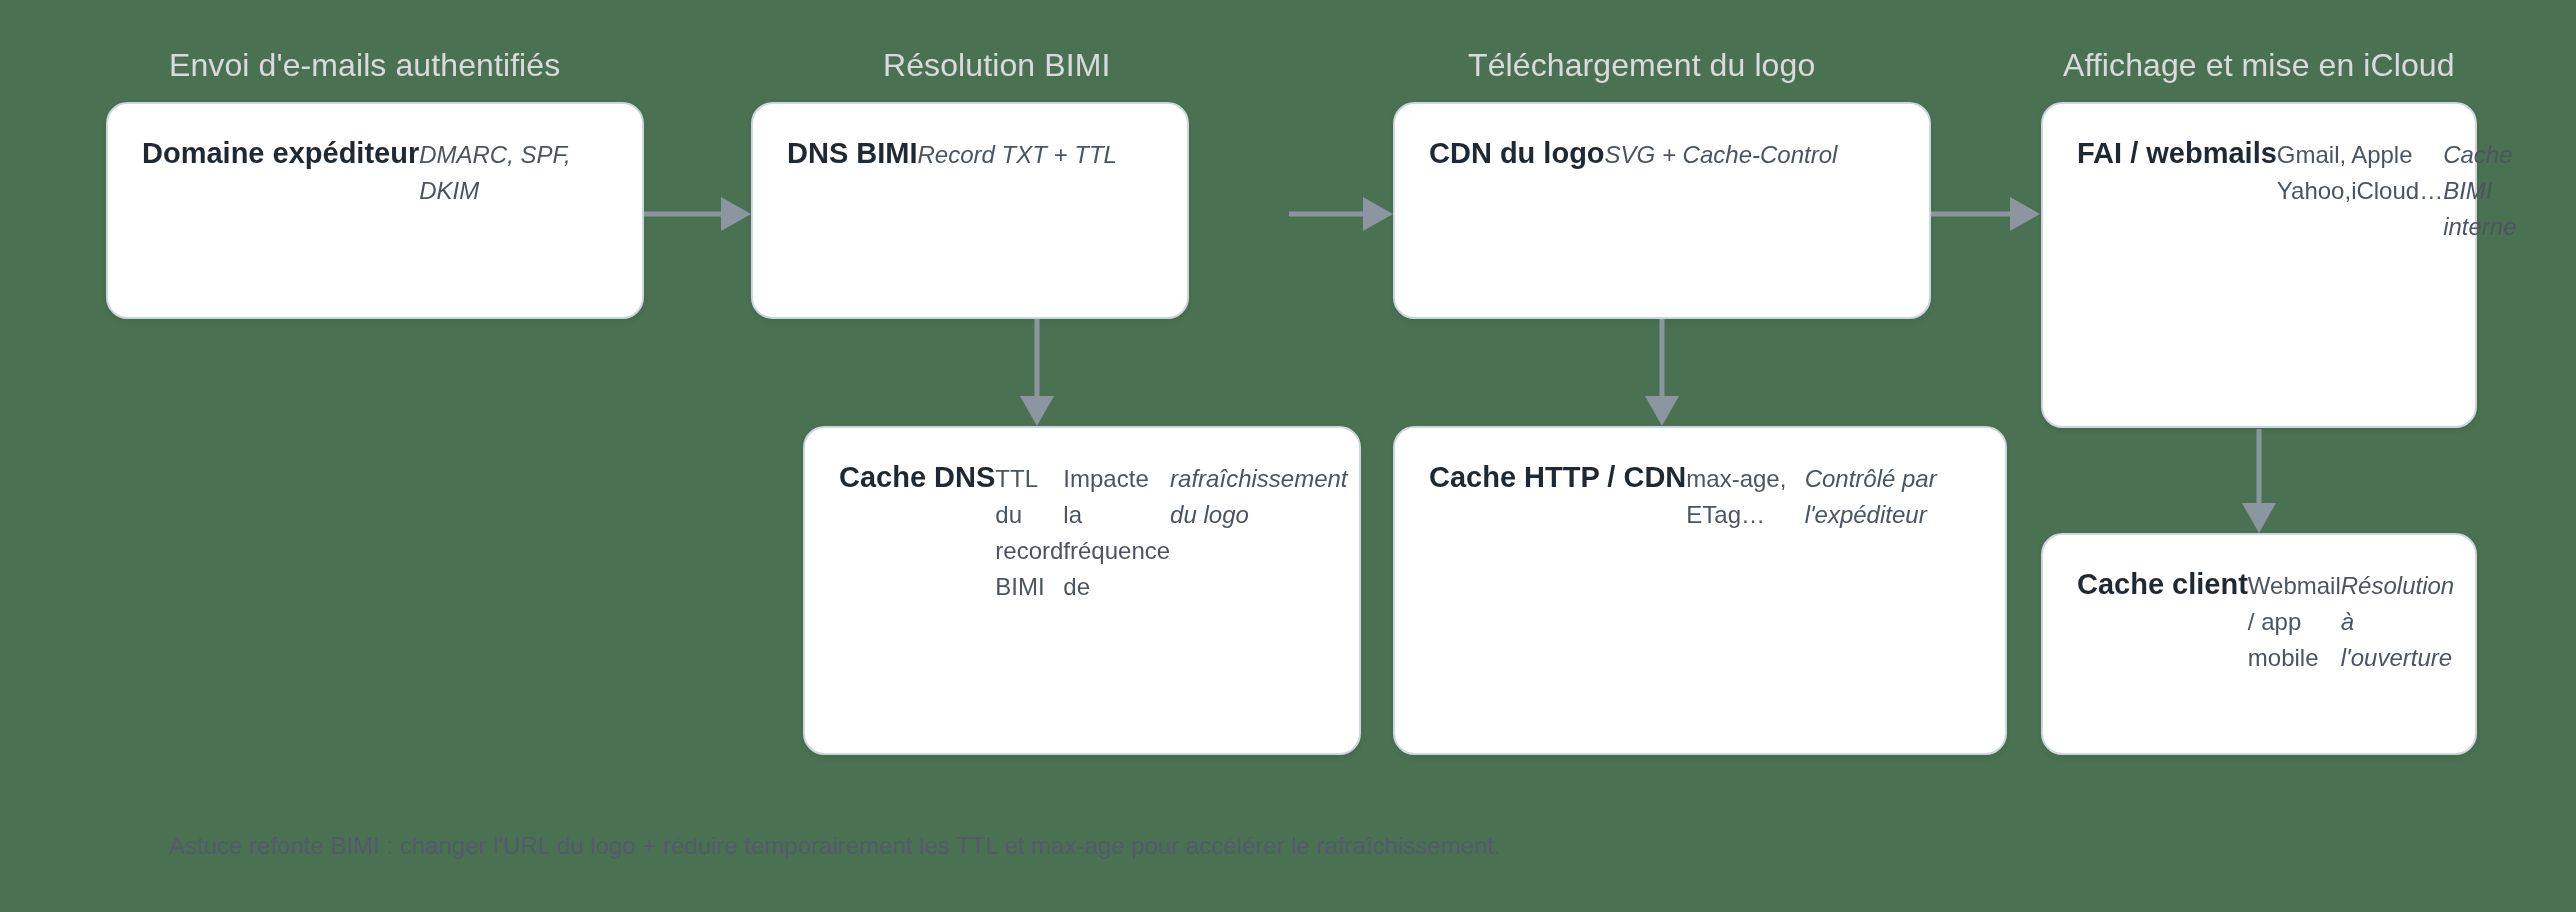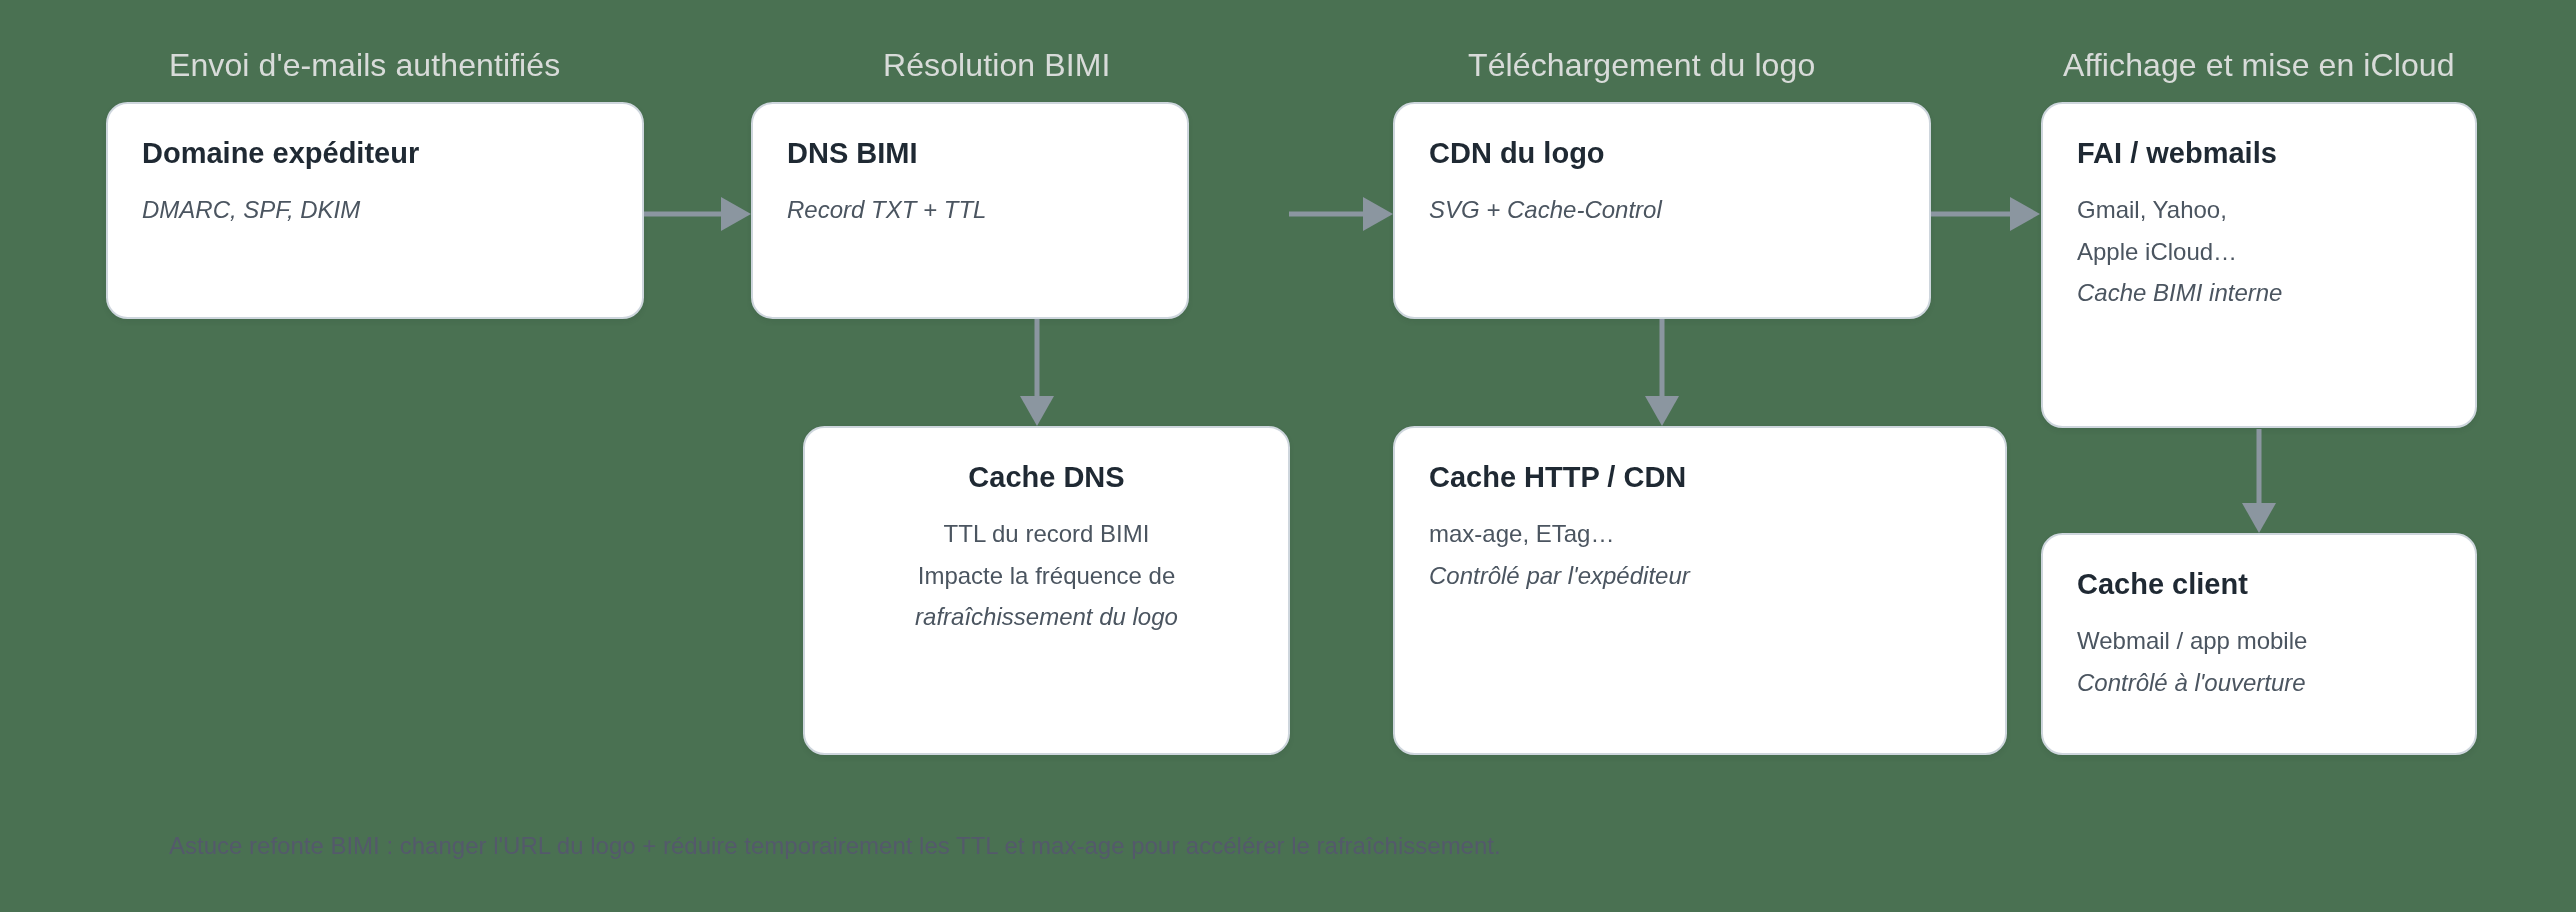--- a/index.html
+++ b/index.html
@@ -35,21 +35,21 @@
 
   
   .card {
     position: absolute;
     background: #ffffff;
     border: 2.1px solid #ced6dd;
     border-radius: 21.5px;
     box-shadow: 0 2.1px 5px rgba(40,60,50,0.10);
     padding: 33px 34px 29px 34px;
     display: flex;
-    flex-direction: column;
+    flex-direction: row;
   }
 
   .card-title {
     font-size: 29px;
     font-weight: 700;
     color: #1f2933;
     line-height: 1.15;
     margin-bottom: 21.5px;
     white-space: nowrap;
   }
@@ -146,37 +146,37 @@
     <div class="card-line">SVG + Cache-Control</div>
   </div>
 
   <div class="card" style="left:2041px; top:102px; width:436px; height:326px;">
     <div class="card-title">FAI / webmails</div>
     <div class="card-line">Gmail, Yahoo,</div>
     <div class="card-line">Apple iCloud…</div>
     <div class="card-line">Cache BIMI interne</div>
   </div>
 
-  <div class="card" style="left:803px; top:426px; width:487px; height:329px;text-align:center;">
+  <div class="card" style="left:803px; top:426px; width:558px; height:329px;">
     <div class="card-title">Cache DNS</div>
     <div class="card-line">TTL du record BIMI</div>
     <div class="card-line">Impacte la fréquence de</div>
     <div class="card-line">rafraîchissement du logo</div>
   </div>
 
   <div class="card" style="left:1393px; top:426px; width:614px; height:329px;">
     <div class="card-title">Cache HTTP / CDN</div>
     <div class="card-line">max-age, ETag…</div>
     <div class="card-line">Contrôlé par l'expéditeur</div>
   </div>
 
   <div class="card" style="left:2041px; top:533px; width:436px; height:222px;">
     <div class="card-title">Cache client</div>
     <div class="card-line">Webmail / app mobile</div>
-    <div class="card-line">Contrôlé à l'ouverture</div>
+    <div class="card-line">Résolution à l'ouverture</div>
   </div>
 
   <div class="arrow-h" style="left:644px; top:197px; width:107px; height:34px;">
     <div class="shaft" style="width:84px;"></div>
     <div class="head"></div>
   </div>
 
   <div class="arrow-h" style="left:1289px; top:197px; width:104px; height:34px;">
     <div class="shaft" style="width:81px;"></div>
     <div class="head"></div>

